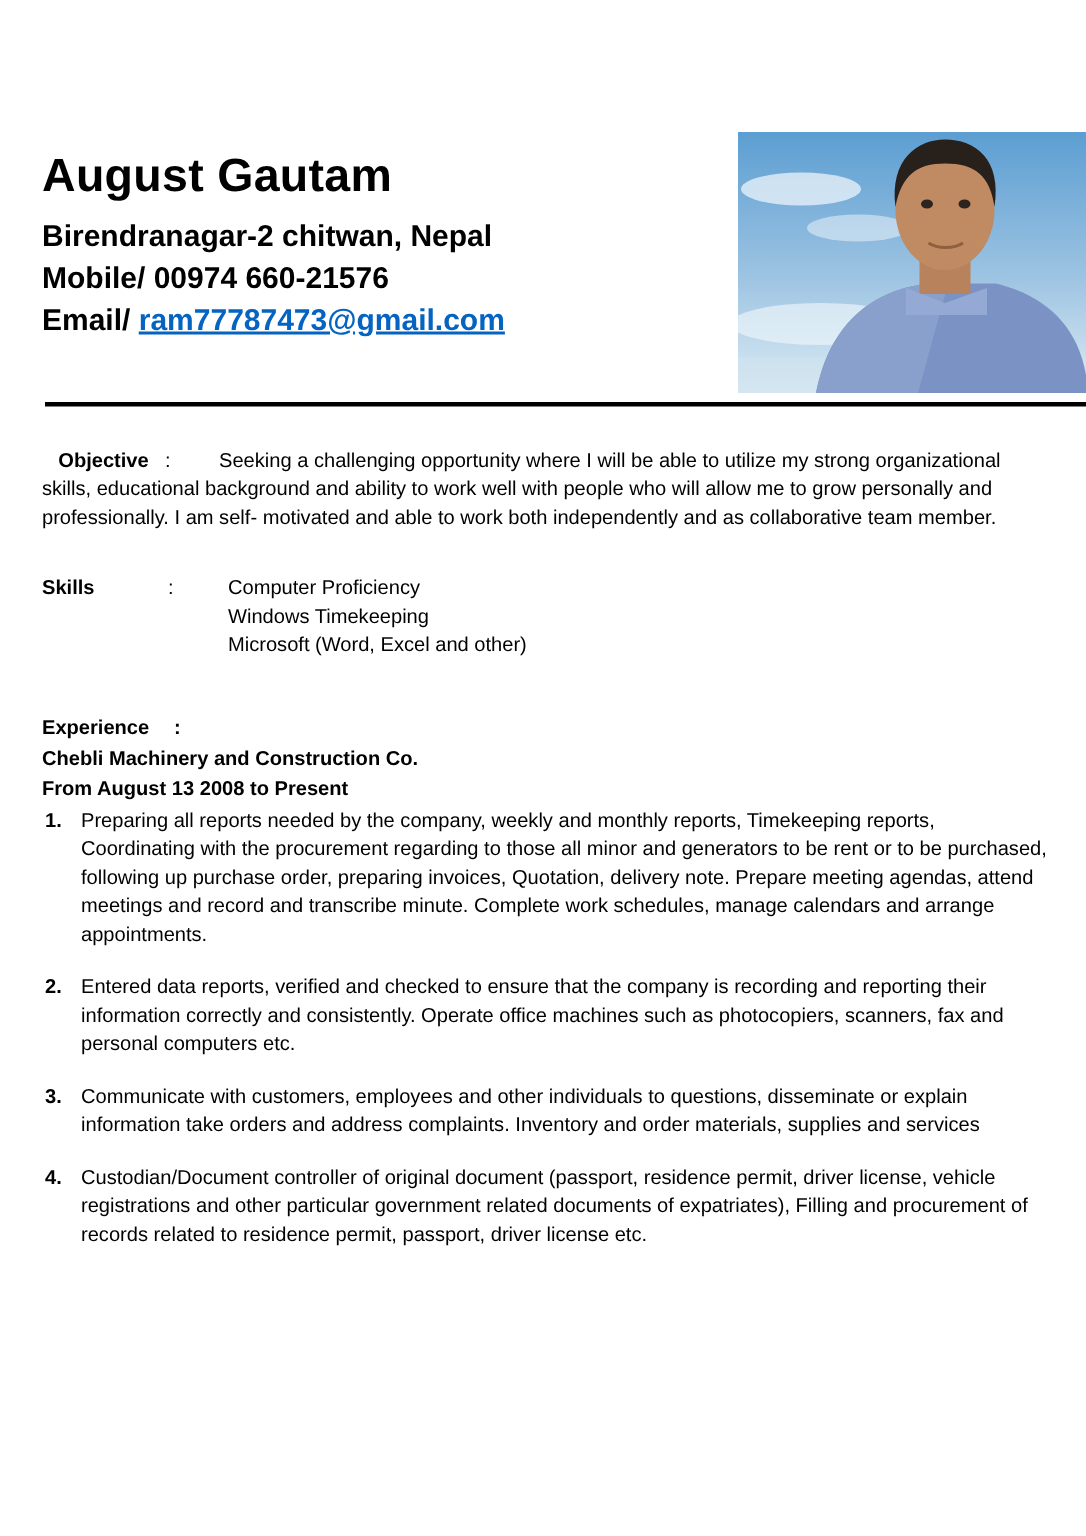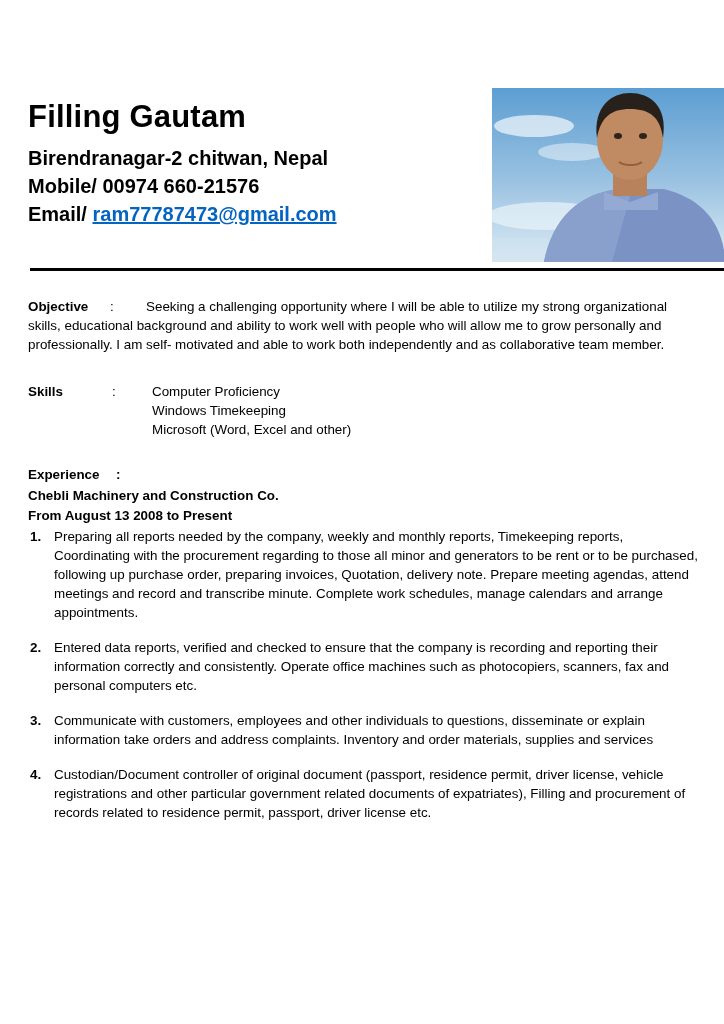--- a/index.html
+++ b/index.html
@@ -52,27 +52,27 @@
   }
   .body {
     position: absolute;
     top: 297px;
     left: 28px;
     right: 26px;
     font-size: 13.4px;
     line-height: 19px;
   }
   .label { font-weight: 700; display: inline-block; }
-  .lbl-obj { width: 82px; }
+  .lbl-obj { width: 82px; text-align: center; }
   .col-obj { display: inline-block; width: 36px; }
   .lbl-skill { width: 84px; }
   .col-skill { display: inline-block; width: 40px; }
   .lbl-exp { width: 88px; }
   .para { margin-bottom: 28px; }
-  .skills { margin-bottom: 26px; }
+  .skills { margin-bottom: 36px; }
   .skill-item { padding-left: 124px; }
   .experience { line-height: 20.5px; }
   .exp-bold { font-weight: 700; }
   .duties { list-style: none; }
   .duty { display: flex; margin-bottom: 16px; padding-left: 2px; }
   .num { width: 24px; flex: 0 0 24px; font-weight: 700; }
   .duty-text { flex: 1; }
 </style>
 </head>
 <body>
@@ -99,21 +99,21 @@
       <path d="M112 104 L138 114 L166 104 L166 122 L112 122 Z" fill="#94a9d4"></path>
       <ellipse cx="138" cy="52" rx="33" ry="40" fill="#c08a62"></ellipse>
       <path d="M105 50 C101 18 120 5 138 5 C158 5 176 18 171 50 C168 29 158 21 138 21 C119 21 109 29 105 50 Z" fill="#27201b"></path>
       <ellipse cx="126" cy="48" rx="4" ry="3" fill="#2c241f"></ellipse>
       <ellipse cx="151" cy="48" rx="4" ry="3" fill="#2c241f"></ellipse>
       <path d="M127 74 C133 78 144 78 150 74" stroke="#8f5f3e" stroke-width="2" fill="none"></path>
     </svg>
   </div>
 
   <div class="header">
-    <h1 class="name">Filling Gautam</h1>
+    <h1 class="name">August Gautam</h1>
     <div class="contact-line">Birendranagar-2 chitwan, Nepal</div>
     <div class="contact-line">Mobile/ 00974 660-21576</div>
     <div class="contact-line"><span>Email/ </span><a class="email-link">ram77787473@gmail.com</a></div>
   </div>
 
   <div class="rule"></div>
 
   <div class="body">
 
     <p class="para"><span class="label lbl-obj">Objective</span><span class="col-obj">:</span><span>Seeking a challenging opportunity where I will be able to utilize my strong organizational skills, educational background and ability to work well with people who will allow me to grow personally and professionally. I am self- motivated and able to work both independently and as collaborative team member.</span></p>

